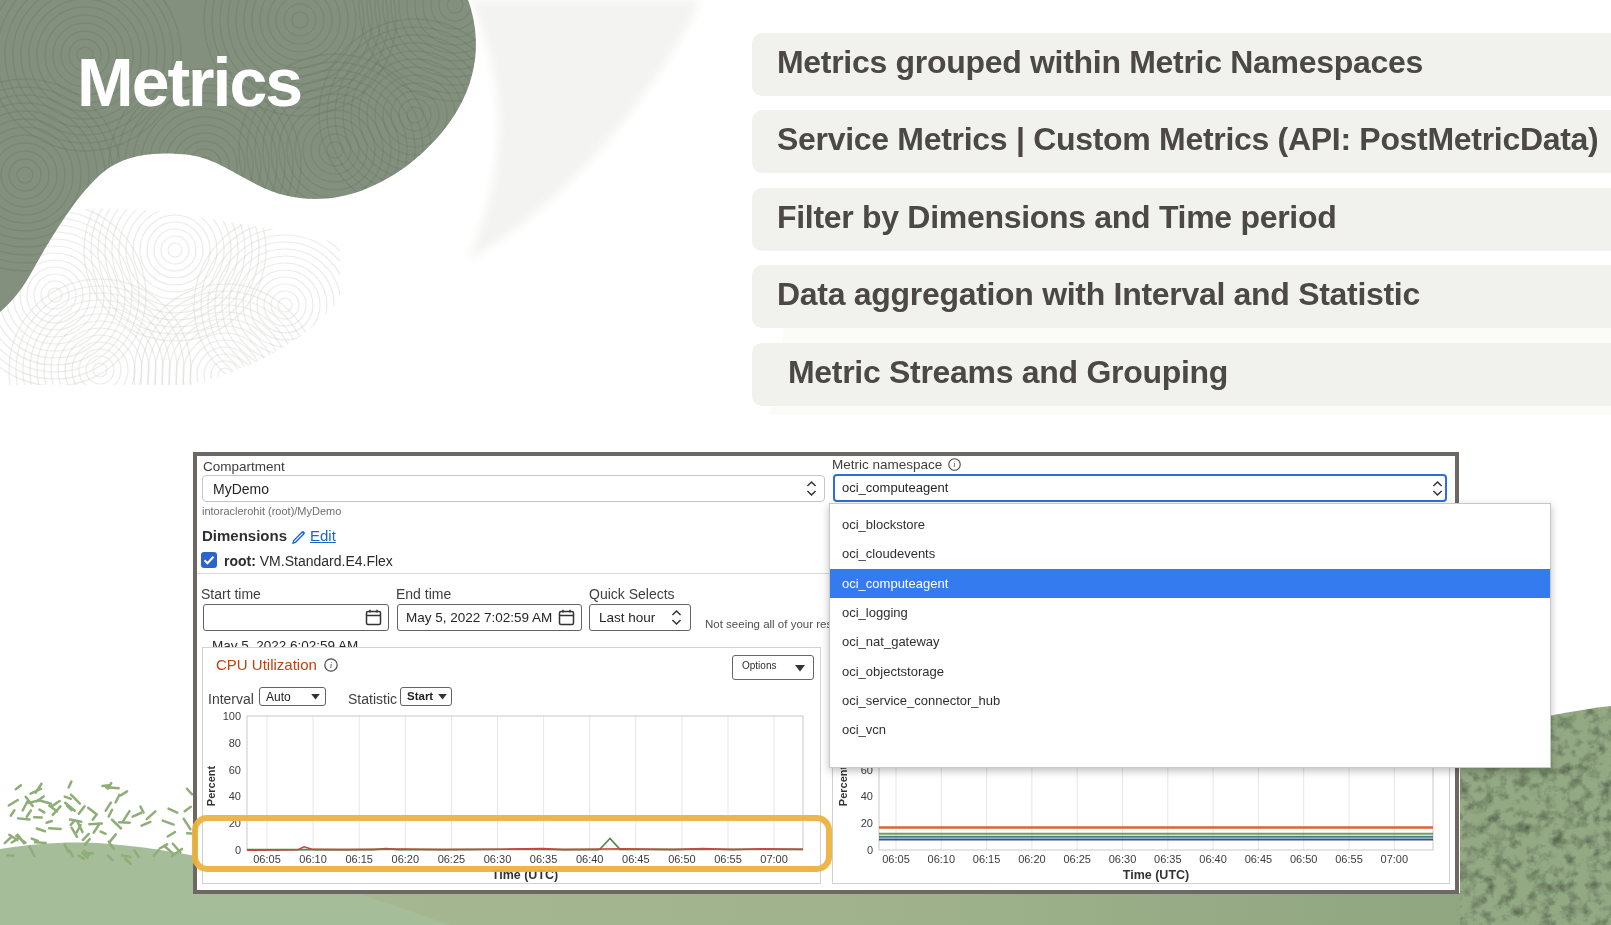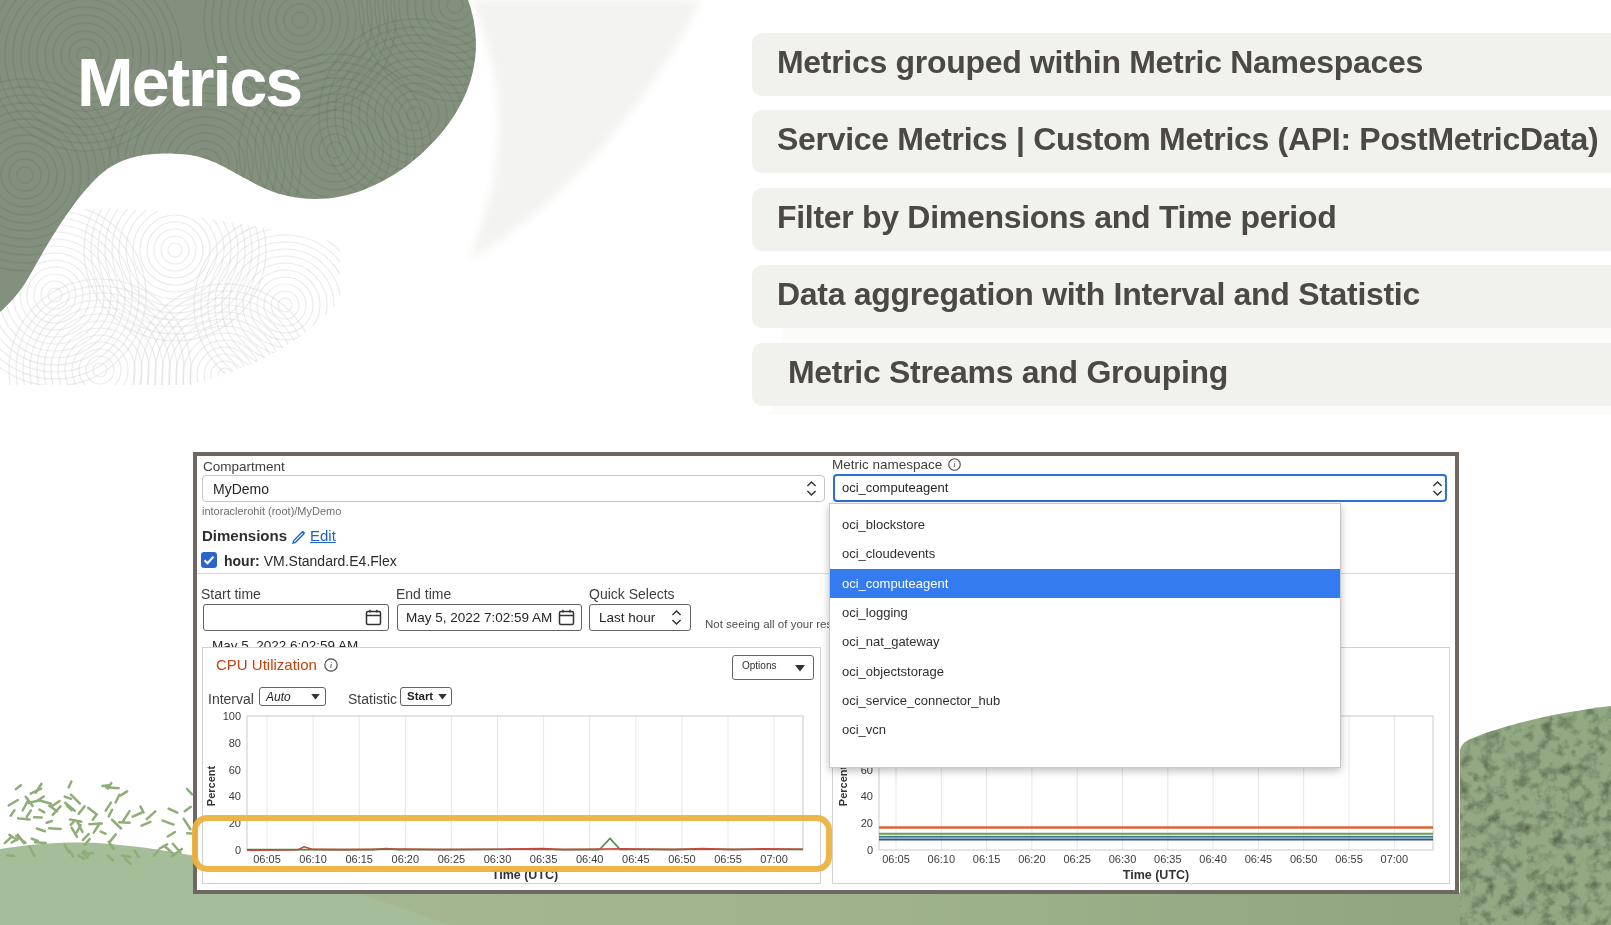--- a/index.html
+++ b/index.html
@@ -205,21 +205,21 @@
 <div class="abs" style="left:202px;top:505px;font-size:11px;color:#6e6e6e;">intoraclerohit (root)/MyDemo</div>
 <div class="abs" style="left:202px;top:527px;font-size:15px;font-weight:bold;color:#2f2f2f;">Dimensions</div>
 <svg class="abs" style="left:292px;top:530px" width="14" height="14" viewBox="0 0 14 14">
     <path d="M1 13 L3.5 12.3 L12 3.8 L10.2 2 L1.7 10.5 Z M10.8 1.4 L12.6 3.2" fill="none" stroke="#1c64c9" stroke-width="1.3"></path>
   </svg>
 <div class="abs" style="left:310px;top:527px;font-size:15px;color:#1c64c9;text-decoration:underline;">Edit</div>
 <div class="abs" style="left:201px;top:552px;width:16px;height:16px;background:#2b65cc;border-radius:3px;"></div>
 <svg class="abs" style="left:201px;top:552px" width="16" height="16" viewBox="0 0 16 16">
     <path d="M3.5 8.2 L6.5 11.2 L12.5 4.8" fill="none" stroke="#fff" stroke-width="2"></path>
   </svg>
-<div class="abs" style="left:224px;top:553px;font-size:14px;color:#2b2b2b;"><b>hour:</b> VM.Standard.E4.Flex</div>
+<div class="abs" style="left:224px;top:553px;font-size:14px;color:#2b2b2b;"><b>root:</b> VM.Standard.E4.Flex</div>
 <div class="abs" style="left:197px;top:573px;width:1258px;height:1px;background:#d9d9d9;"></div>
 <div class="lbl" style="left:201px;top:586px;font-size:14px;">Start time</div>
 <div class="inp" style="left:203px;top:604px;width:186px;height:27px;"></div>
 <div class="abs" style="left:212px;top:610px;font-size:13.5px;color:#262626;margin-top:28px;">May 5, 2022 6:02:59 AM</div>
 <svg class="abs" style="left:365px;top:609px" width="17" height="17" viewBox="0 0 17 17">
     <rect x="1.5" y="2.5" width="14" height="13" rx="1.5" fill="none" stroke="#333" stroke-width="1.5"></rect>
     <line x1="1.5" y1="6.5" x2="15.5" y2="6.5" stroke="#333" stroke-width="1.5"></line>
     <line x1="5" y1="0.8" x2="5" y2="3.6" stroke="#333" stroke-width="1.5"></line>
     <line x1="12" y1="0.8" x2="12" y2="3.6" stroke="#333" stroke-width="1.5"></line>
   </svg>
@@ -247,21 +247,21 @@
     <circle cx="7" cy="7" r="6.2" fill="none" stroke="#4a4a4a" stroke-width="1.2"></circle>
     <text x="7" y="10.2" font-size="9" font-style="italic" font-family="Liberation Serif" text-anchor="middle" fill="#4a4a4a">i</text>
   </svg>
 <div class="abs" style="left:732px;top:655px;width:82px;height:25px;border:1px solid #666;border-radius:3px;box-sizing:border-box;"></div>
 <div class="abs" style="left:742px;top:660px;font-size:10px;color:#2f2f2f;">Options</div>
 <svg class="abs" style="left:795px;top:665px" width="10" height="7" viewBox="0 0 10 7">
     <path d="M0,0 L10,0 L5,6.5 Z" fill="#333"></path>
   </svg>
 <div class="abs" style="left:208px;top:691px;font-size:14px;color:#3e3e3e;">Interval</div>
 <div class="inp" style="left:259px;top:687px;width:67px;height:19px;"></div>
-<div class="abs" style="left:266px;top:690px;font-size:12px;color:#222;font-style:italic;">Auto</div>
+<div class="abs" style="left:266px;top:690px;font-size:12px;color:#222;">Auto</div>
 <svg class="abs" style="left:311px;top:694px" width="9" height="6" viewBox="0 0 10 7">
     <path d="M0,0 L10,0 L5,6.5 Z" fill="#333"></path>
   </svg>
 <div class="abs" style="left:348px;top:691px;font-size:14px;color:#3e3e3e;">Statistic</div>
 <div class="inp" style="left:400px;top:687px;width:52px;height:19px;"></div>
 <div class="abs" style="left:407px;top:690px;font-size:11.5px;font-weight:bold;color:#222;">Start</div>
 <svg class="abs" style="left:438px;top:694px" width="9" height="6" viewBox="0 0 10 7">
     <path d="M0,0 L10,0 L5,6.5 Z" fill="#333"></path>
   </svg>
 <svg class="abs" style="left:203px;top:705px" width="615" height="178" viewBox="0 0 615 178">
@@ -358,21 +358,21 @@
   <text x="517.0" y="158">06:55</text>
   <text x="562.3" y="158">07:00</text>
  </g>
  <text x="324" y="174" font-size="12.5" font-weight="bold" fill="#333" text-anchor="middle">Time (UTC)</text>
  <line x1="47" y1="122.5" x2="601" y2="122.5" stroke="#dd6234" stroke-width="2.6"></line>
  <line x1="47" y1="128.7" x2="601" y2="128.7" stroke="#6f9e5b" stroke-width="2"></line>
  <line x1="47" y1="131.7" x2="601" y2="131.7" stroke="#41808a" stroke-width="2"></line>
  <line x1="47" y1="134.5" x2="601" y2="134.5" stroke="#34568a" stroke-width="2"></line>
 </svg>
 
-<div class="abs" style="left:829px;top:503px;width:512px;height:265px;background:#fff;border:1px solid #c8c8c8;box-shadow:0 3px 8px rgba(0,0,0,0.25);box-sizing:border-box;overflow:hidden;">
+<div class="abs" style="left:829px;top:503px;width:722px;height:265px;background:#fff;border:1px solid #c8c8c8;box-shadow:0 3px 8px rgba(0,0,0,0.25);box-sizing:border-box;overflow:hidden;">
  <div style="height:6px"></div>
  <div class="ddrow">oci_blockstore</div>
  <div class="ddrow">oci_cloudevents</div>
  <div class="ddrow" style="background:#357bf0;color:#fff;">oci_computeagent</div>
  <div class="ddrow">oci_logging</div>
  <div class="ddrow">oci_nat_gateway</div>
  <div class="ddrow">oci_objectstorage</div>
  <div class="ddrow">oci_service_connector_hub</div>
  <div class="ddrow">oci_vcn</div>
 </div>

